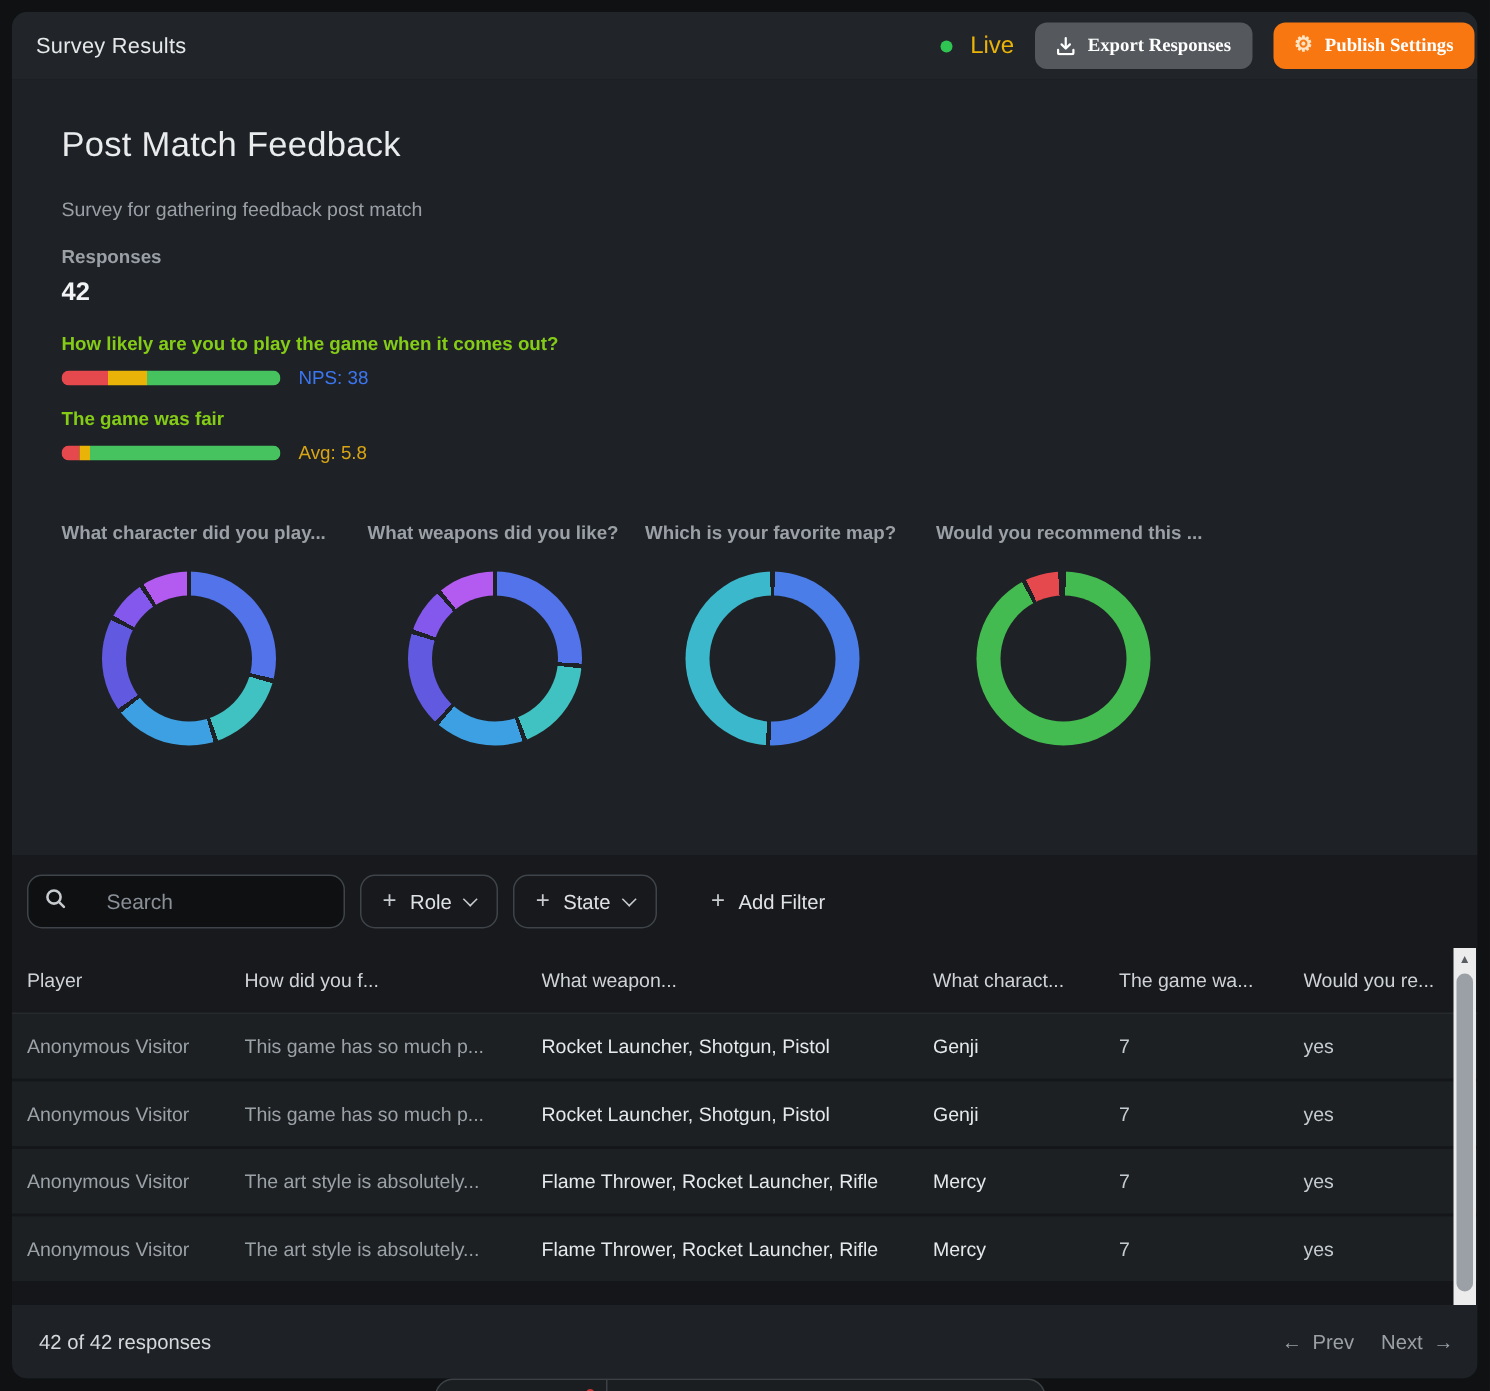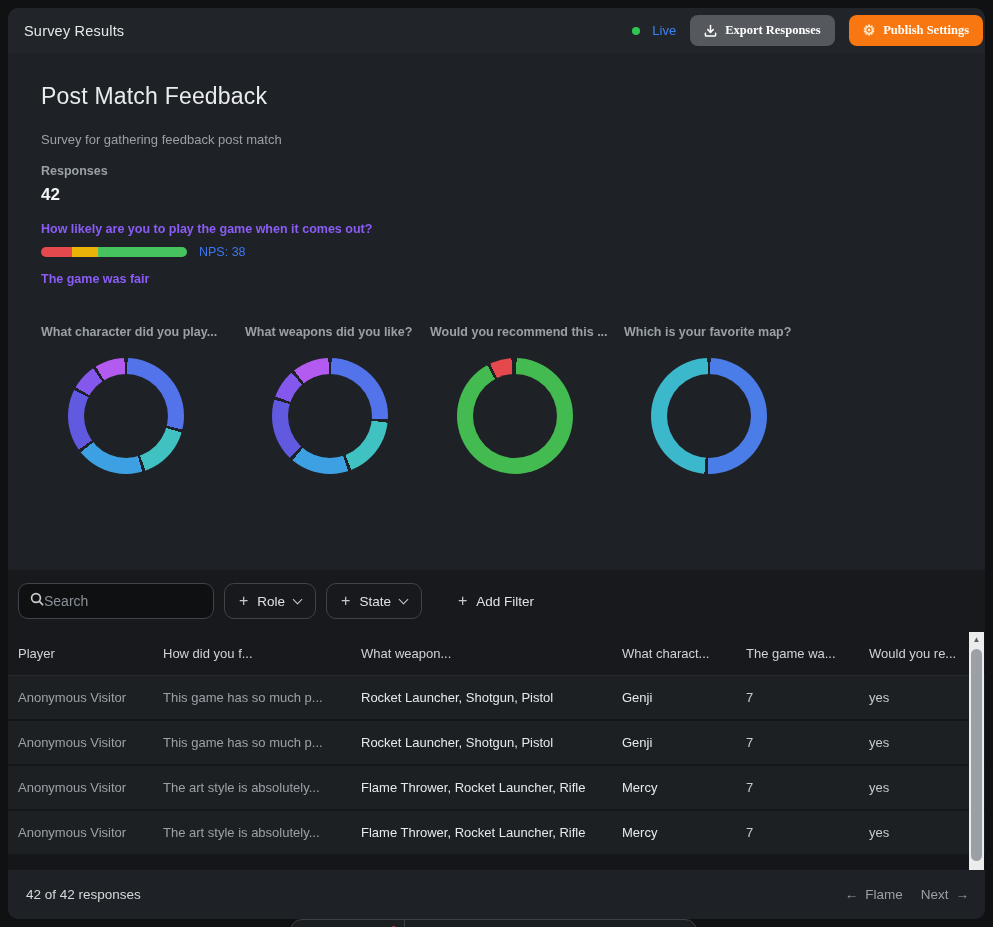--- a/index.html
+++ b/index.html
@@ -6,57 +6,57 @@
   html,body { width:993px; height:927px; background:#0f1113; overflow:hidden;
     font-family:"Liberation Sans", sans-serif; }
   .app { position:absolute; inset:8px; background:#17191c; border-radius:10px;
     overflow:hidden; display:flex; flex-direction:column; }
 
   
   .topbar { height:45px; flex:0 0 45px; background:#212529; display:flex;
     align-items:center; padding:0 2px 0 16px; }
   .topbar-title { color:#e5e7e9; font-size:14.5px; font-weight:500; letter-spacing:.2px; }
   .topbar-right { margin-left:auto; display:flex; align-items:center; gap:14px; }
-  .live { display:flex; align-items:center; gap:12px; color:#3b82f6; font-size:13px; }
+  .live { display:flex; align-items:center; gap:12px; color:#eab308; font-size:16px; }
   .live-dot { width:8px; height:8px; border-radius:50%; background:#30c553; }
   .btn { display:flex; align-items:center; gap:8px; border:none; cursor:pointer;
     border-radius:8px; height:31px; padding:0 14px; font-size:12.5px; font-weight:700;
     color:#fff; font-family:Liberation Serif, serif; }
   .btn-gray { background:#55595e; }
   .btn-orange { background:#f97710; }
   .btn svg { display:block; }
   .gear-glyph { font-size:14px; line-height:1; color:#ffe3c2; }
 
   
   .overview { height:517px; flex:0 0 517px; background:#1e2226; padding:30px 24px 0 33px; }
   .ov-title { color:#e9ebed; font-size:23px; font-weight:500; letter-spacing:.2px; margin-bottom:22px; }
   .ov-sub { color:#9aa0a6; font-size:13px; margin-bottom:17px; }
   .resp-label { color:#9aa0a6; font-size:12.5px; font-weight:700; margin-bottom:7px; }
   .resp-count { color:#f1f3f4; font-size:17px; font-weight:700; margin-bottom:17px; }
 
   .q-block { margin-bottom:13px; }
-  .q-label { color:#8b5cf6; font-size:12.5px; font-weight:700; margin-bottom:9px; }
+  .q-label { color:#84cc16; font-size:12.5px; font-weight:700; margin-bottom:9px; }
   .q-row { display:flex; align-items:center; }
   .hbar { width:146px; height:10px; border-radius:5px; overflow:hidden; display:flex; }
   .hbar div { height:100%; }
   .metric { font-size:12.5px; font-weight:500; margin-left:12px; }
 
   .donut-grid { display:flex; margin-top:39px; }
   .donut-col { flex:0 0 195px; }
   .donut-col:nth-child(1){flex-basis:204px;} .donut-col:nth-child(2){flex-basis:185px;}
   .donut-col:nth-child(3){flex-basis:194px;}
   .donut-title { color:#9aa0a6; font-size:12.5px; font-weight:700; white-space:nowrap; }
   .donut { position:relative; width:116px; height:116px; border-radius:50%; margin:19px 0 0 27px; }
   .donut-hole { position:absolute; inset:16px; border-radius:50%; background:#1e2226; }
 
   
   .filterbar { height:62px; flex:0 0 62px; background:#17191c; display:flex;
     align-items:center; padding:0 10px; gap:10px; }
-  .search-box { width:196px; height:36px; background:#0e1012; border:1px solid #3f444a;
-    border-radius:10px; display:flex; align-items:center; padding:0 11px; gap:0; }
+  .search-box { width:212px; height:36px; background:#0e1012; border:1px solid #3f444a;
+    border-radius:10px; display:flex; align-items:center; padding:0 11px; gap:27px; }
   .search-box input { flex:1; background:transparent; border:none; outline:none;
     color:#dfe2e5; font-size:14px; font-family:"Liberation Sans",sans-serif; }
   .search-box input::placeholder { color:#8a9097; }
   .chip { height:36px; border:1px solid #3f444a; border-radius:10px; background:transparent;
     display:flex; align-items:center; gap:9px; padding:0 14px; color:#dfe2e5; font-size:13.5px;
     cursor:pointer; font-family:"Liberation Sans",sans-serif; }
   .plus { color:#c7cbcf; font-size:16px; font-weight:400; line-height:1; }
   .chev { width:7px; height:7px; border-right:1.6px solid #c7cbcf; border-bottom:1.6px solid #c7cbcf;
     transform:rotate(45deg); margin-top:-4px; }
   .add-filter { display:flex; align-items:center; gap:9px; color:#dfe2e5; font-size:13.5px;
@@ -136,44 +136,52 @@
         <div class="hbar">
             <div style="width: 21%; background: rgb(229, 72, 77);"></div>
             <div style="width: 18%; background: rgb(234, 179, 8);"></div>
             <div style="width: 61%; background: rgb(70, 195, 95);"></div>
           </div>
         <span class="metric" style="color: rgb(59, 118, 240);">NPS: 38</span>
       </div>
     </div>
     <div class="q-block">
       <div class="q-label">The game was fair</div>
+      <div class="q-row">
+        <div class="hbar">
+            <div style="width: 8%; background: rgb(229, 72, 77);"></div>
+            <div style="width: 5%; background: rgb(234, 179, 8);"></div>
+            <div style="width: 87%; background: rgb(70, 195, 95);"></div>
+          </div>
+        <span class="metric" style="color: rgb(217, 165, 20);">Avg: 5.8</span>
+      </div>
     </div>
 
     <div class="donut-grid">
       <div class="donut-col">
         <div class="donut-title">What character did you play...</div>
         <div class="donut" style="background: conic-gradient(rgb(30, 34, 38) 0deg, rgb(30, 34, 38) 1.6deg, rgb(82, 115, 233) 1.6deg, rgb(82, 115, 233) 103.4deg, rgb(30, 34, 38) 103.4deg, rgb(30, 34, 38) 105deg, rgb(30, 34, 38) 105deg, rgb(30, 34, 38) 106.6deg, rgb(65, 194, 194) 106.6deg, rgb(65, 194, 194) 160.4deg, rgb(30, 34, 38) 160.4deg, rgb(30, 34, 38) 162deg, rgb(30, 34, 38) 162deg, rgb(30, 34, 38) 163.6deg, rgb(61, 160, 226) 163.6deg, rgb(61, 160, 226) 231.4deg, rgb(30, 34, 38) 231.4deg, rgb(30, 34, 38) 233deg, rgb(30, 34, 38) 233deg, rgb(30, 34, 38) 234.6deg, rgb(97, 89, 224) 234.6deg, rgb(97, 89, 224) 296.4deg, rgb(30, 34, 38) 296.4deg, rgb(30, 34, 38) 298deg, rgb(30, 34, 38) 298deg, rgb(30, 34, 38) 299.6deg, rgb(132, 88, 236) 299.6deg, rgb(132, 88, 236) 325.4deg, rgb(30, 34, 38) 325.4deg, rgb(30, 34, 38) 327deg, rgb(30, 34, 38) 327deg, rgb(30, 34, 38) 328.6deg, rgb(179, 90, 240) 328.6deg, rgb(179, 90, 240) 358.4deg, rgb(30, 34, 38) 358.4deg, rgb(30, 34, 38) 360deg);">
           <div class="donut-hole"></div>
         </div>
       </div>
       <div class="donut-col">
         <div class="donut-title">What weapons did you like?</div>
         <div class="donut" style="background: conic-gradient(rgb(30, 34, 38) 0deg, rgb(30, 34, 38) 1.6deg, rgb(82, 115, 233) 1.6deg, rgb(82, 115, 233) 93.4deg, rgb(30, 34, 38) 93.4deg, rgb(30, 34, 38) 95deg, rgb(30, 34, 38) 95deg, rgb(30, 34, 38) 96.6deg, rgb(65, 194, 194) 96.6deg, rgb(65, 194, 194) 158.4deg, rgb(30, 34, 38) 158.4deg, rgb(30, 34, 38) 160deg, rgb(30, 34, 38) 160deg, rgb(30, 34, 38) 161.6deg, rgb(61, 160, 226) 161.6deg, rgb(61, 160, 226) 220.4deg, rgb(30, 34, 38) 220.4deg, rgb(30, 34, 38) 222deg, rgb(30, 34, 38) 222deg, rgb(30, 34, 38) 223.6deg, rgb(97, 89, 224) 223.6deg, rgb(97, 89, 224) 286.4deg, rgb(30, 34, 38) 286.4deg, rgb(30, 34, 38) 288deg, rgb(30, 34, 38) 288deg, rgb(30, 34, 38) 289.6deg, rgb(132, 88, 236) 289.6deg, rgb(132, 88, 236) 318.4deg, rgb(30, 34, 38) 318.4deg, rgb(30, 34, 38) 320deg, rgb(30, 34, 38) 320deg, rgb(30, 34, 38) 321.6deg, rgb(179, 90, 240) 321.6deg, rgb(179, 90, 240) 358.4deg, rgb(30, 34, 38) 358.4deg, rgb(30, 34, 38) 360deg);">
           <div class="donut-hole"></div>
         </div>
       </div>
       <div class="donut-col">
+        <div class="donut-title">Which is your favorite map?</div>
+        <div class="donut" style="background: conic-gradient(rgb(30, 34, 38) 0deg, rgb(30, 34, 38) 1.6deg, rgb(75, 125, 233) 1.6deg, rgb(75, 125, 233) 181.4deg, rgb(30, 34, 38) 181.4deg, rgb(30, 34, 38) 183deg, rgb(30, 34, 38) 183deg, rgb(30, 34, 38) 184.6deg, rgb(60, 184, 204) 184.6deg, rgb(60, 184, 204) 358.4deg, rgb(30, 34, 38) 358.4deg, rgb(30, 34, 38) 360deg);">
+          <div class="donut-hole"></div>
+        </div>
+      </div>
+      <div class="donut-col">
         <div class="donut-title">Would you recommend this ...</div>
         <div class="donut" style="background: conic-gradient(rgb(30, 34, 38) 0deg, rgb(30, 34, 38) 1.6deg, rgb(67, 187, 80) 1.6deg, rgb(67, 187, 80) 331.4deg, rgb(30, 34, 38) 331.4deg, rgb(30, 34, 38) 333deg, rgb(30, 34, 38) 333deg, rgb(30, 34, 38) 334.6deg, rgb(229, 72, 77) 334.6deg, rgb(229, 72, 77) 356.4deg, rgb(30, 34, 38) 356.4deg, rgb(30, 34, 38) 358deg);">
-          <div class="donut-hole"></div>
-        </div>
-      </div>
-      <div class="donut-col">
-        <div class="donut-title">Which is your favorite map?</div>
-        <div class="donut" style="background: conic-gradient(rgb(30, 34, 38) 0deg, rgb(30, 34, 38) 1.6deg, rgb(75, 125, 233) 1.6deg, rgb(75, 125, 233) 181.4deg, rgb(30, 34, 38) 181.4deg, rgb(30, 34, 38) 183deg, rgb(30, 34, 38) 183deg, rgb(30, 34, 38) 184.6deg, rgb(60, 184, 204) 184.6deg, rgb(60, 184, 204) 358.4deg, rgb(30, 34, 38) 358.4deg, rgb(30, 34, 38) 360deg);">
           <div class="donut-hole"></div>
         </div>
       </div>
     </div>
   </div>
 
   <div class="filterbar">
     <div class="search-box">
       <span>
         <svg width="14" height="14" viewBox="0 0 14 14" fill="none" stroke="#c7cbcf" stroke-width="1.7" stroke-linecap="round">
@@ -246,21 +254,21 @@
       <div class="scroll-up">▲</div>
       <div class="scroll-thumb"></div>
     </div>
   </div>
 
   <div class="footer">
     <div class="footer-summary">42 of 42 responses</div>
     <div class="pager">
       <button class="pager-btn">
         <span>←</span>
-        <span>Flame</span>
+        <span>Prev</span>
       </button>
       <button class="pager-btn">
         <span>Next</span>
         <span>→</span>
       </button>
     </div>
   </div>
 </div>
 
 <div class="peek">

